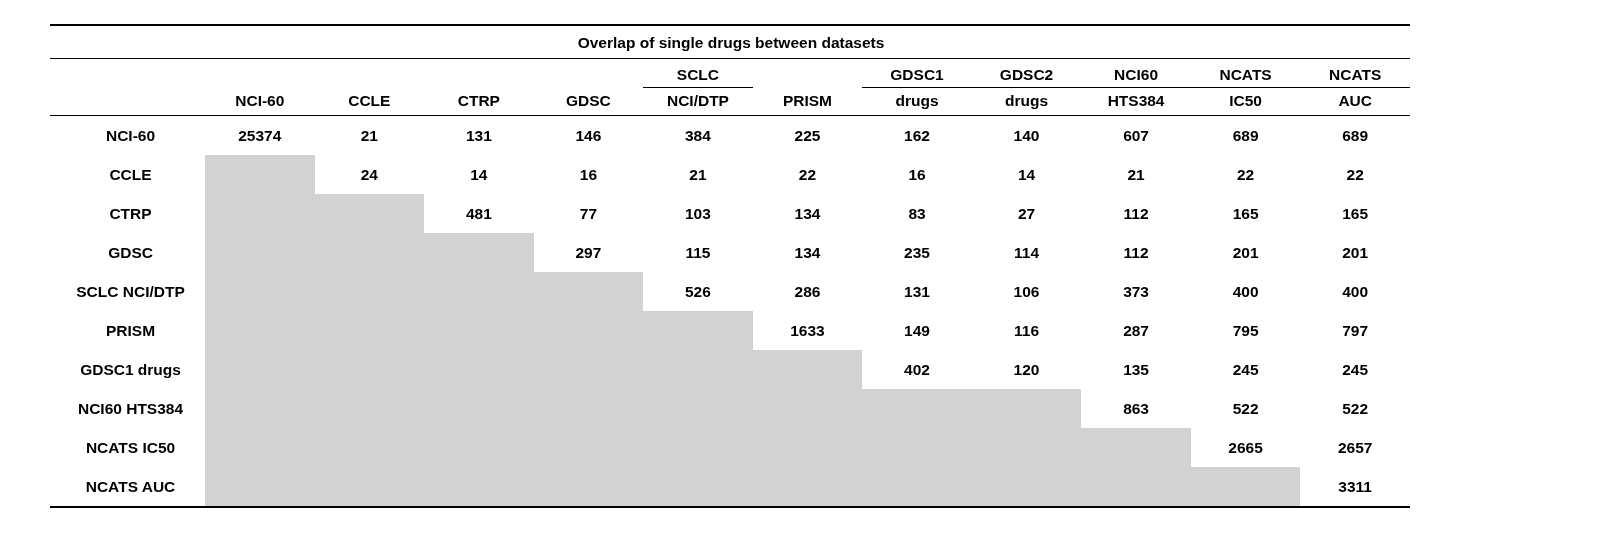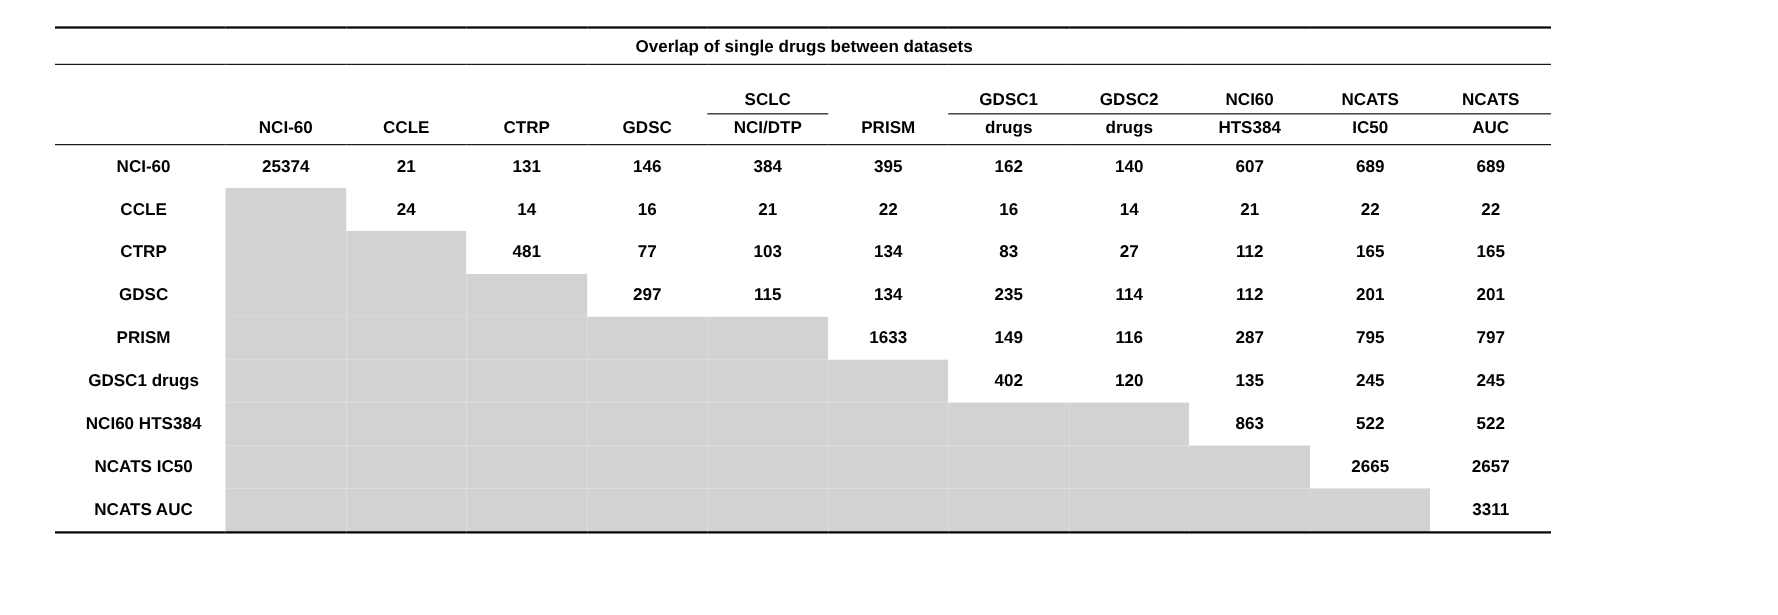--- a/index.html
+++ b/index.html
@@ -62,21 +62,21 @@
     font-weight: bold;
     white-space: nowrap;
   }
   tr.caption-row td.caption-under {
     border-bottom: 1.6px solid #000;
   }
 
   
   tr.hdr1 td {
     height: 25px;
-    padding-top: 19px;
+    padding-top: 3px;
   }
   td.grp-line {
     border-bottom: 1.4px solid #000;
   }
 
   
   tr.hdr2 td {
     height: 25px;
     padding-bottom: 2px;
   }
@@ -162,21 +162,21 @@
           <td>AUC</td>
         </tr>
 
         <tr class="data-row">
           <td class="rowhead">NCI-60</td>
           <td class="val">25374</td>
           <td class="val">21</td>
           <td class="val">131</td>
           <td class="val">146</td>
           <td class="val">384</td>
-          <td class="val">395</td>
+          <td class="val">225</td>
           <td class="val">162</td>
           <td class="val">140</td>
           <td class="val">607</td>
           <td class="val">689</td>
           <td class="val">689</td>
         </tr>
 
         <tr class="data-row">
           <td class="rowhead">CCLE</td>
           <td class="filled"></td>
@@ -215,20 +215,34 @@
           <td class="val">297</td>
           <td class="val">115</td>
           <td class="val">134</td>
           <td class="val">235</td>
           <td class="val">114</td>
           <td class="val">112</td>
           <td class="val">201</td>
           <td class="val">201</td>
         </tr>
 
+        <tr class="data-row">
+          <td class="rowhead">SCLC NCI/DTP</td>
+          <td class="filled"></td>
+          <td class="filled"></td>
+          <td class="filled"></td>
+          <td class="filled"></td>
+          <td class="val">526</td>
+          <td class="val">286</td>
+          <td class="val">131</td>
+          <td class="val">106</td>
+          <td class="val">373</td>
+          <td class="val">400</td>
+          <td class="val">400</td>
+        </tr>
 
         <tr class="data-row">
           <td class="rowhead">PRISM</td>
           <td class="filled"></td>
           <td class="filled"></td>
           <td class="filled"></td>
           <td class="filled"></td>
           <td class="filled"></td>
           <td class="val">1633</td>
           <td class="val">149</td>

